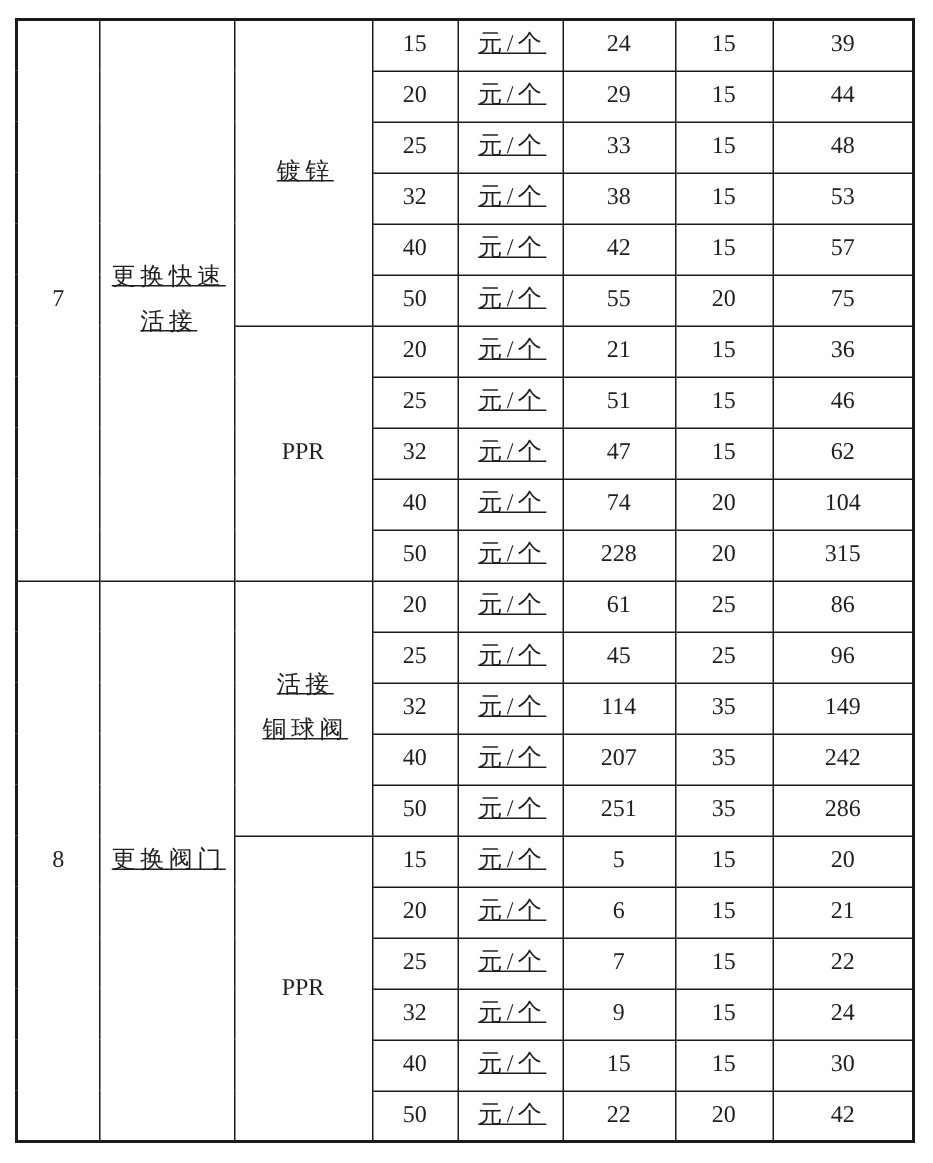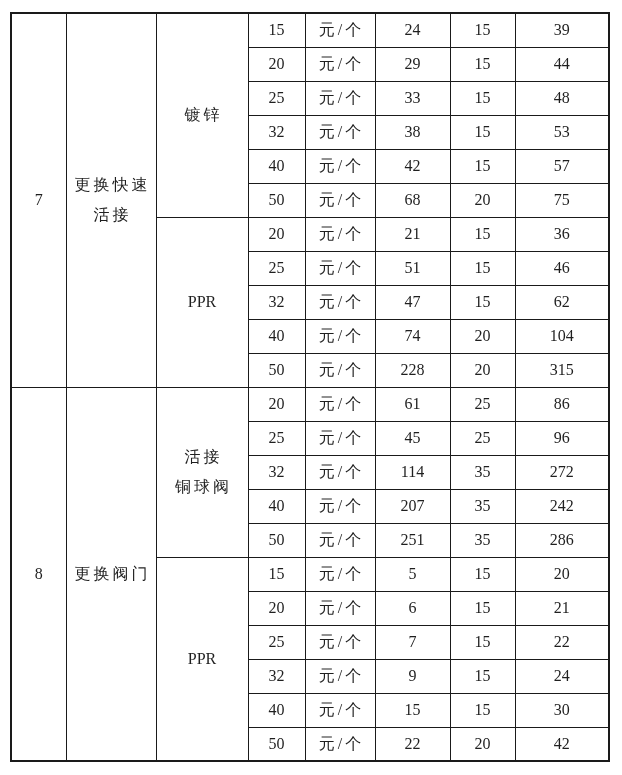--- a/index.html
+++ b/index.html
@@ -36,20 +36,21 @@
     line-height: 1;
     background: #ffffff;
     overflow: hidden;
   }
   table.price-table tr {
     height: 34px;
   }
   .cjk {
     letter-spacing: 3px;
     text-indent: 3px;
+    text-decoration: underline;
   }
   .cell-line {
     line-height: 30px;
   }
   .num {
     letter-spacing: 0;
   }
 </style>
 </head>
 <body>
@@ -163,21 +164,21 @@
           </td>
         </tr>
         <tr>
           <td>
             <div class="cell-line num">50</div>
           </td>
           <td>
             <div class="cell-line cjk">元/个</div>
           </td>
           <td>
-            <div class="cell-line num">68</div>
+            <div class="cell-line num">55</div>
           </td>
           <td>
             <div class="cell-line num">20</div>
           </td>
           <td>
             <div class="cell-line num">75</div>
           </td>
         </tr>
         <tr>
           <td rowspan="5">
@@ -318,21 +319,21 @@
           <td>
             <div class="cell-line cjk">元/个</div>
           </td>
           <td>
             <div class="cell-line num">114</div>
           </td>
           <td>
             <div class="cell-line num">35</div>
           </td>
           <td>
-            <div class="cell-line num">272</div>
+            <div class="cell-line num">149</div>
           </td>
         </tr>
         <tr>
           <td>
             <div class="cell-line num">40</div>
           </td>
           <td>
             <div class="cell-line cjk">元/个</div>
           </td>
           <td>

